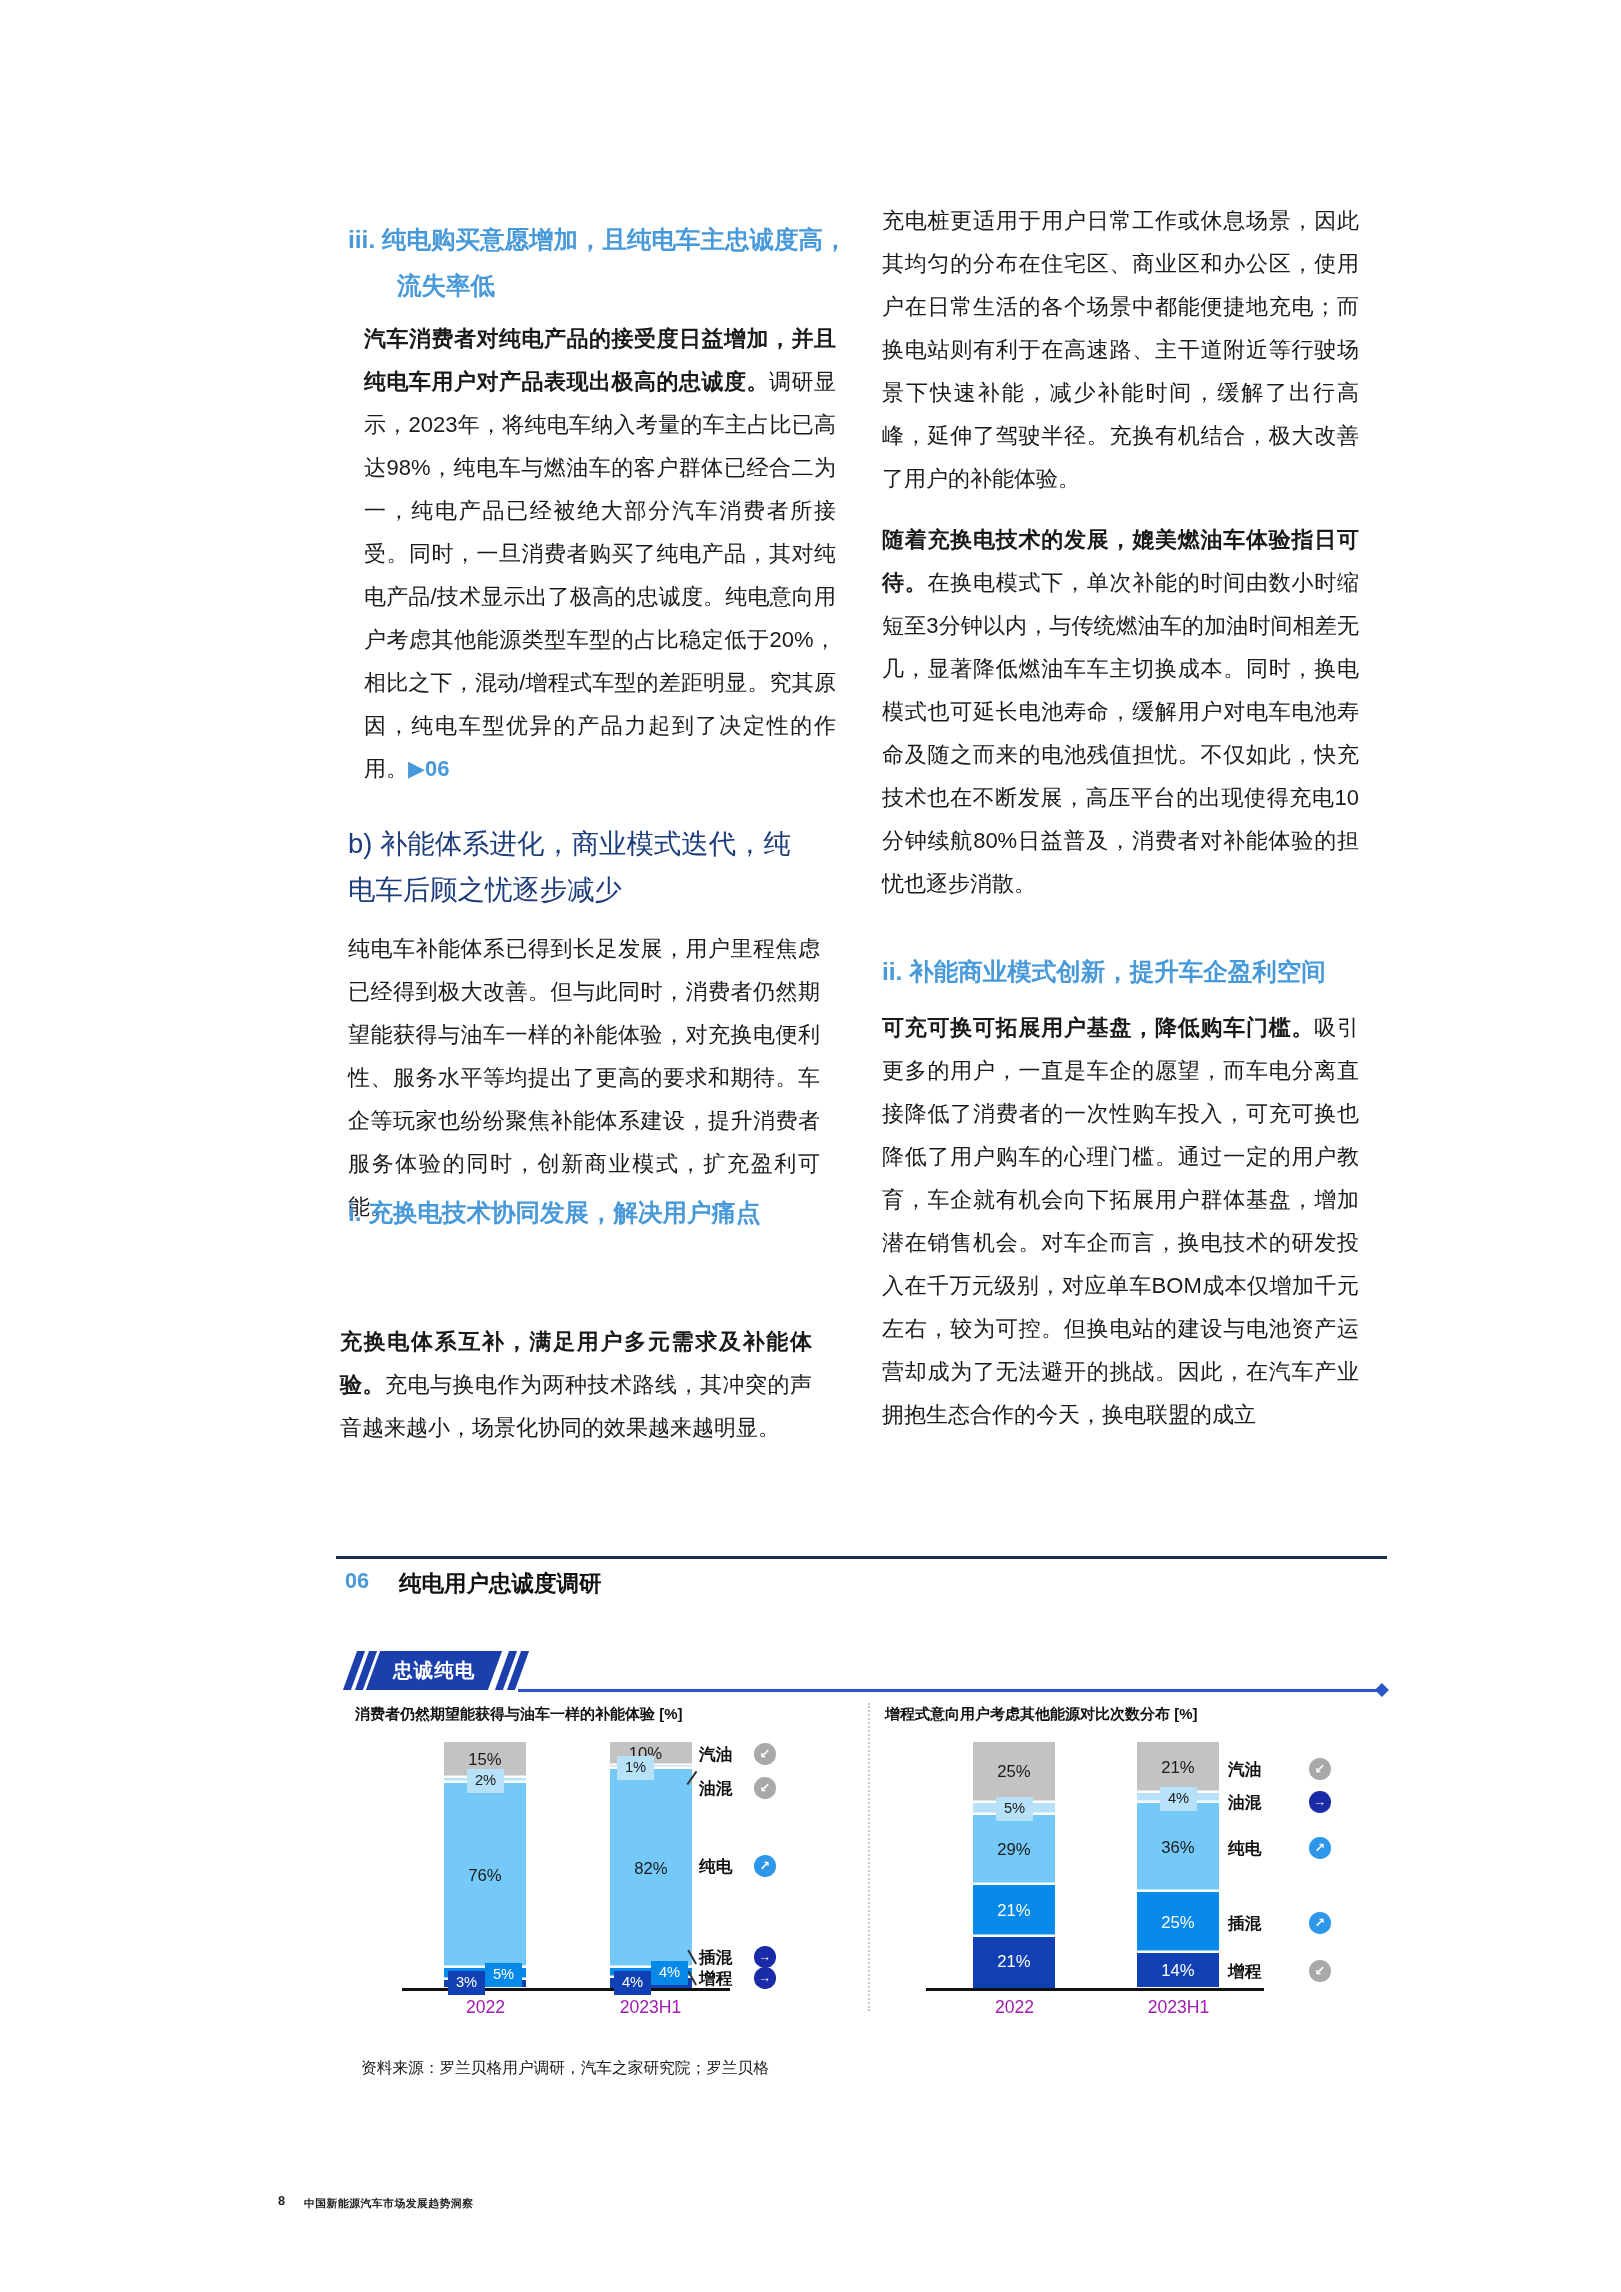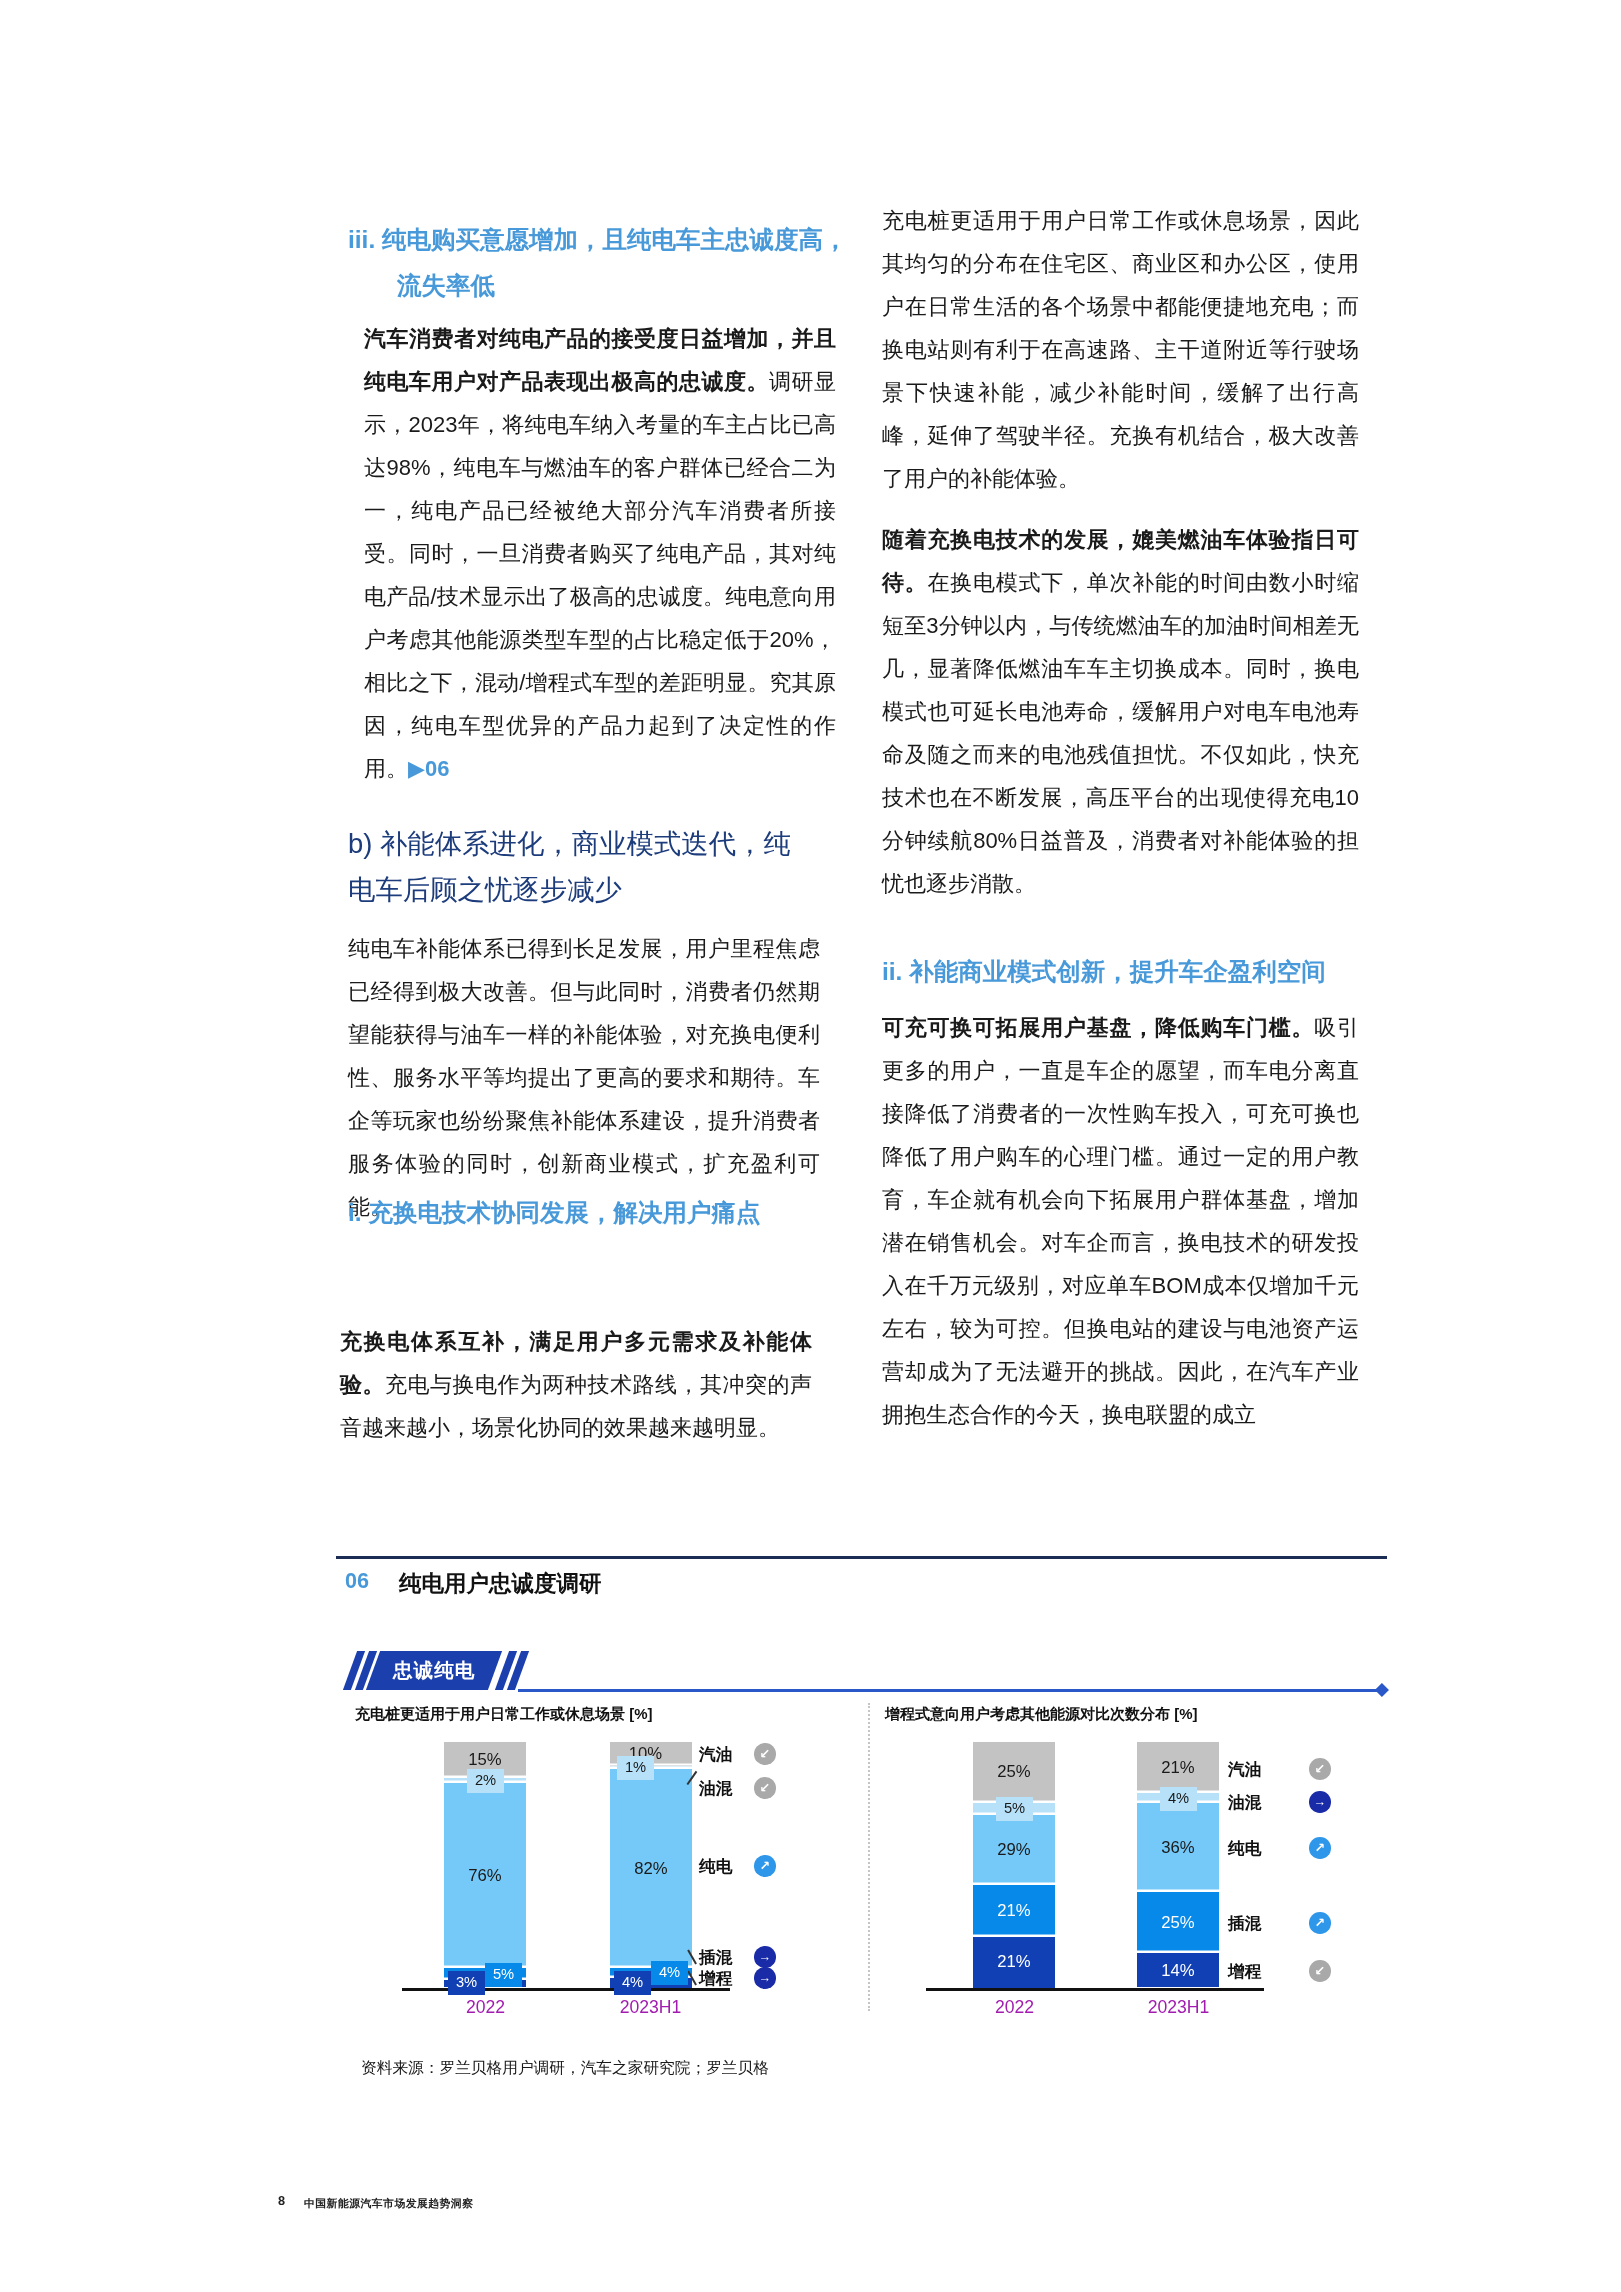--- a/index.html
+++ b/index.html
@@ -78,21 +78,21 @@
   <div class="abs diamond" style="left:1377px;top:1685px;"></div>
   <div class="abs slash" style="left:350px;top:1651px;"></div>
   <div class="abs slash" style="left:362px;top:1651px;"></div>
   <div class="abs tag" style="left:373px;top:1651px;">
       <span>忠诚纯电</span>
     </div>
   <div class="abs slash" style="left:502px;top:1651px;"></div>
   <div class="abs slash" style="left:514px;top:1651px;"></div>
 
   <div class="abs" id="chart-layer" style="left:0;top:0;width:1621px;height:2293px;">
-      <div class="ct-title" style="position: absolute; left: 355px; top: 1705px;">充电桩更适用于用户日常工作或休息场景 [%]</div>
+      <div class="ct-title" style="position: absolute; left: 355px; top: 1705px;">消费者仍然期望能获得与油车一样的补能体验 [%]</div>
       <div class="axis" style="position: absolute; left: 402px; top: 1988px; width: 328px;"></div>
       <div class="seg" style="left: 444px; top: 1742px; width: 82px; height: 37px; background: rgb(195, 195, 195);"></div>
       <div class="vlabel" style="left: 444px; top: 1750px; width: 82px; text-align: center; color: rgb(26, 26, 26); z-index: 2;">15%</div>
       <div class="seg gap" style="left: 444px; top: 1778px; width: 82px; height: 4.9px; background: rgb(182, 225, 248);"></div>
       <div class="chip" style="background: rgb(182, 225, 248); color: rgb(26, 26, 26); left: 467px; top: 1769px;">2%</div>
       <div class="seg gap" style="left: 444px; top: 1783px; width: 82px; height: 185px; background: rgb(116, 201, 248);"></div>
       <div class="vlabel" style="left: 444px; top: 1866px; width: 82px; text-align: center; color: rgb(26, 26, 26); z-index: 2;">76%</div>
       <div class="seg gap" style="left: 444px; top: 1968px; width: 82px; height: 12px; background: rgb(6, 137, 232);"></div>
       <div class="chip" style="background: rgb(6, 137, 232); color: rgb(255, 255, 255); left: 485px; top: 1963px;">5%</div>
       <div class="seg gap" style="left: 444px; top: 1980px; width: 82px; height: 7.3px; background: rgb(17, 64, 180);"></div>

